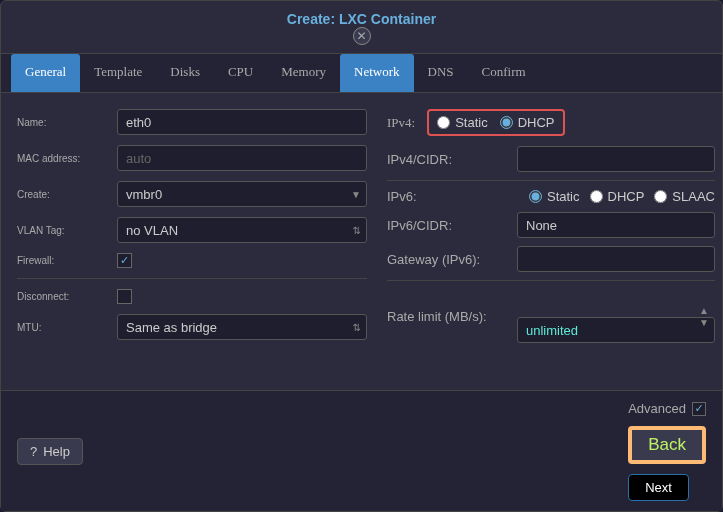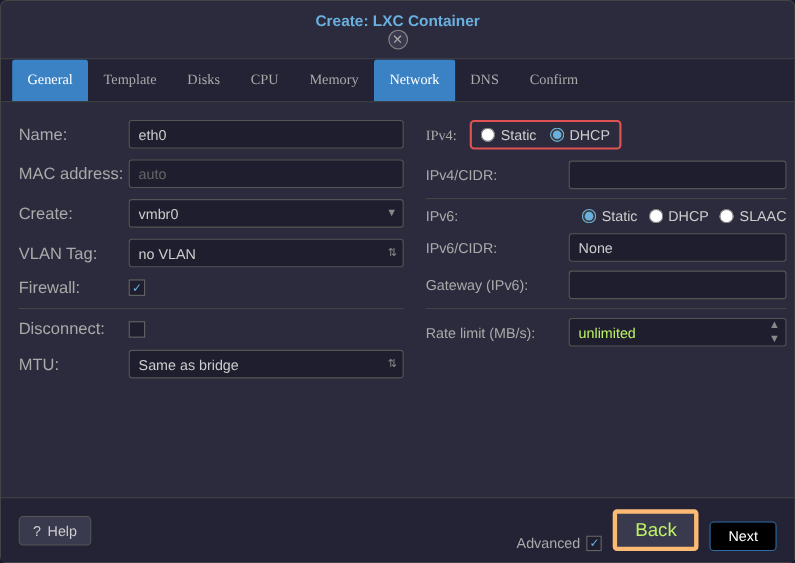--- a/index.html
+++ b/index.html
@@ -84,21 +84,21 @@
       flex: 1;
     }
     .form-row {
       display: flex;
       align-items: center;
       margin-bottom: 10px;
     }
     .form-label {
       width: 100px;
       color: #aaa;
-      font-size: 15px;
+      font-size: 10px;
       flex-shrink: 0;
     }
     .form-input {
       flex: 1;
       background: #1e1e2e;
       border: 1px solid #555;
       border-radius: 3px;
       color: #ccc;
       padding: 4px 8px;
       font-size: 13px;
@@ -235,22 +235,23 @@
       background: #3a3a4e;
       border: 1px solid #555;
       border-radius: 4px;
       color: #ccc;
       padding: 5px 12px;
       cursor: pointer;
       font-size: 13px;
     }
     .footer-right {
       display: flex;
-      align-items: flex-end;
+      align-items: flex-start;
       gap: 10px;
+      flex-direction: column;
     }
     .advanced-check {
       display: flex;
       align-items: center;
       gap: 6px;
       color: #aaa;
       font-size: 13px;
     }
     .adv-checkbox {
       width: 14px;
@@ -280,25 +281,26 @@
       flex: 1;
       position: relative;
       display: flex;
       align-items: center;
     }
     .rate-select {
       width: 100%;
       background: #1e1e2e;
       border: 1px solid #555;
       border-radius: 3px;
-      color: #bef264;
+      color: #5eead4;
       padding: 4px 8px;
       font-size: 13px;
       height: 26px;
       appearance: none;
+      margin-top: 28px;
     }
     .rate-arrow {
       position: absolute;
       right: 6px;
       top: 50%;
       transform: translateY(-50%);
       color: #888;
       pointer-events: none;
       font-size: 10px;
       display: flex;

